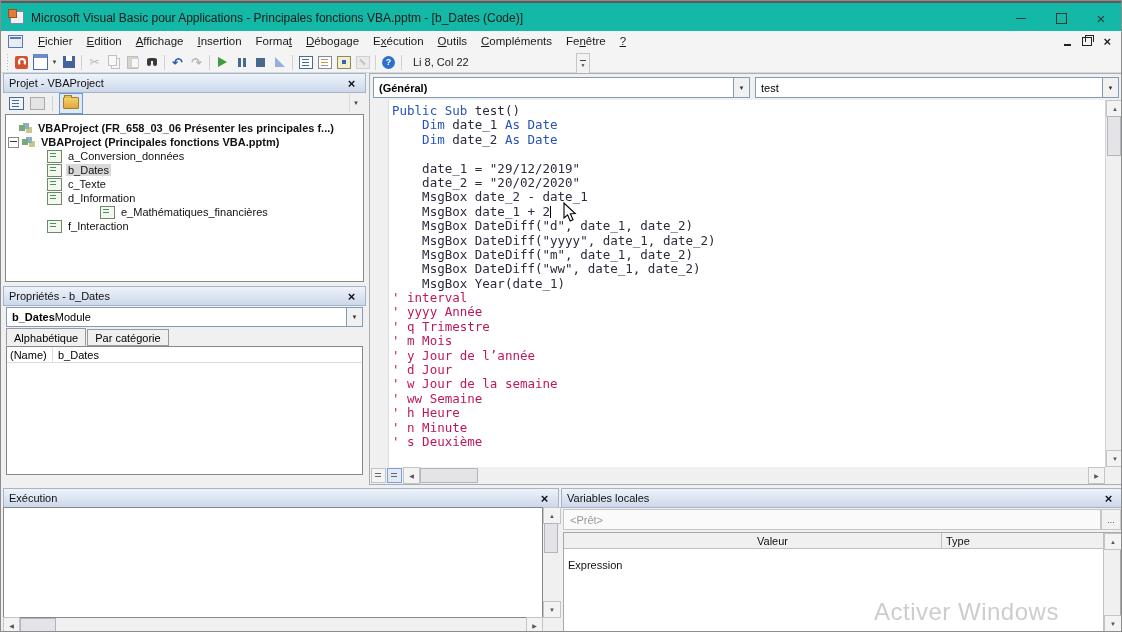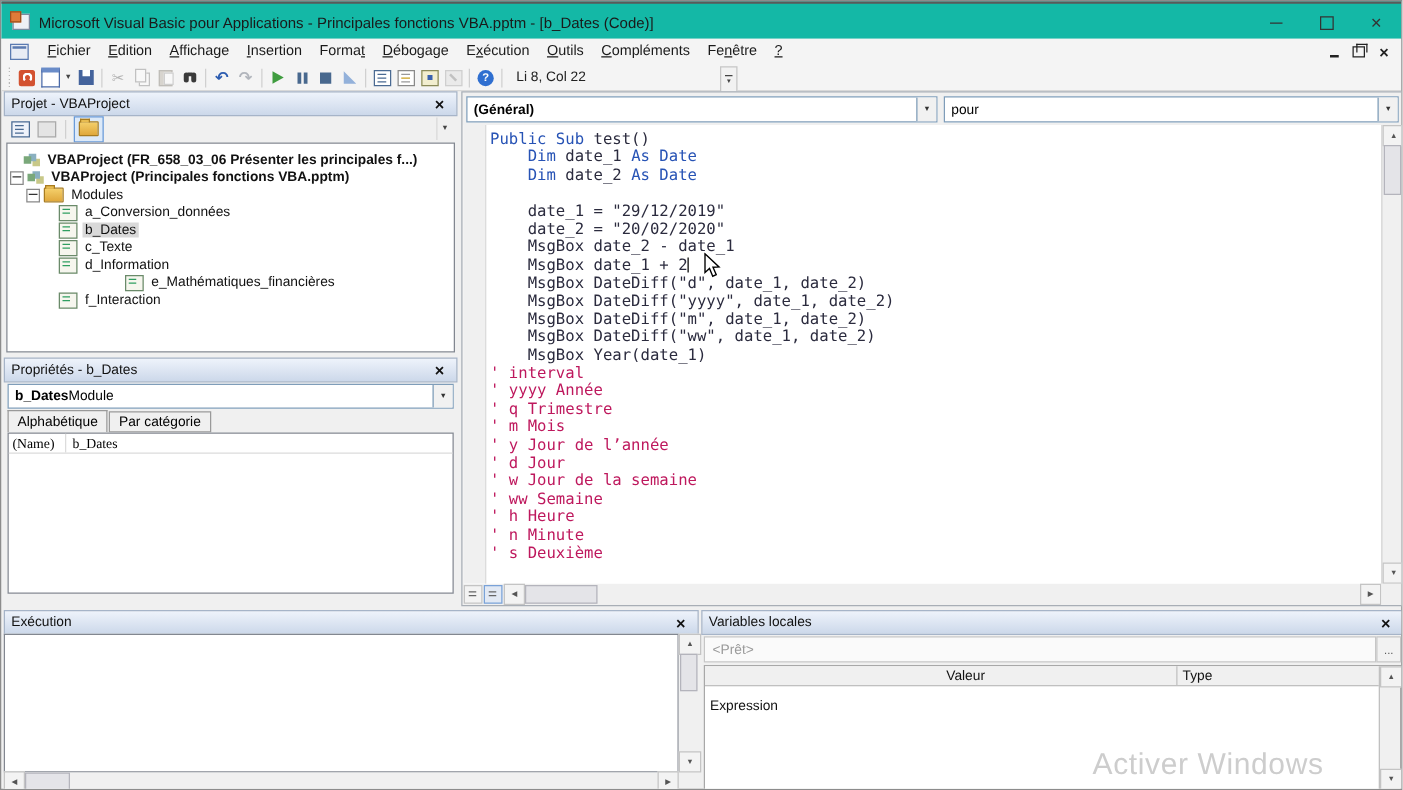--- a/index.html
+++ b/index.html
@@ -93,21 +93,21 @@
   .module-icon{width:13px;height:11px;background:#f6f6ee;border:1px solid #6a8a6a;position:relative;margin-right:4px;flex:none;}
   .module-icon::before{content:"";position:absolute;left:2px;top:2px;width:6px;height:1px;background:#2f9e60;box-shadow:0 3px 0 #2f9e60;}
 
   
   .props-panel{left:2px;top:285px;width:363px;height:192px;}
   .props-combo{position:absolute;left:3px;top:21px;right:3px;height:18px;background:#fff;border:1px solid #7f9db9;font-size:11px;display:flex;align-items:center;padding-left:5px;}
   .combo-arrow{margin-left:auto;width:15px;height:100%;background:#f1f1f1;border-left:1px solid #7f9db9;display:flex;align-items:center;justify-content:center;font-size:6px;color:#333;}
   .props-tabs{position:absolute;left:3px;top:42px;height:18px;display:flex;font-size:11px;align-items:flex-end;}
   .ptab{padding:2px 7px 1px;border:1px solid #9a9a9a;background:#f0f0f0;margin-right:1px;white-space:nowrap;}
   .ptab.active{border-bottom-color:#f0f0f0;padding-top:3px;}
-  .props-grid{position:absolute;left:3px;top:60px;right:3px;bottom:3px;background:#fff;border:1px solid #828790;font-size:11px;font-family:Liberation Serif, serif;}
+  .props-grid{position:absolute;left:3px;top:60px;right:3px;bottom:3px;background:#fff;border:1px solid #828790;font-size:11px;}
   .prow{height:15px;display:flex;align-items:center;border-bottom:1px solid #dcdcdc;}
   .pname{width:42px;align-self:stretch;display:flex;align-items:center;border-right:1px solid #dcdcdc;padding-left:3px;flex:none;}
   .pval{padding-left:5px;}
 
   
   .code-window{left:368px;top:72px;width:754px;height:412px;background:#f0f0f0;border:1px solid #a8aeb6;}
   .combo{position:absolute;top:3px;height:19px;background:#fff;border:1px solid #7f9db9;font-size:11px;display:flex;align-items:center;padding-left:5px;}
   .combo-general{left:3px;width:370px;font-weight:bold;}
   .combo-proc{left:385px;width:357px;}
   .code-area{position:absolute;left:1px;top:26px;right:17px;bottom:17px;background:#fff;overflow:hidden;}
@@ -242,25 +242,20 @@
     <div class="tree-box" id="project-tree">
         <div class="tree-row bold" style="padding-left: 13px;">
           <span class="proj-icon" style="margin-right: 4px;"></span>
           <span class="tree-label">VBAProject (FR_658_03_06 Présenter les principales f...)</span>
         </div>
         <div class="tree-row bold" style="padding-left: 0px;">
           <span class="expander"></span>
           <span class="proj-icon" style="margin-right: 4px;"></span>
           <span class="tree-label">VBAProject (Principales fonctions VBA.pptm)</span>
         </div>
-        <div class="tree-row" style="padding-left: 13px;">
-          <span class="expander"></span>
-          <span class="folder-icon" style="margin-right: 4px;"></span>
-          <span class="tree-label">Modules</span>
-        </div>
         <div class="tree-row" style="padding-left: 41px;">
           <span class="module-icon" style="margin-right: 4px;"></span>
           <span class="tree-label">a_Conversion_données</span>
         </div>
         <div class="tree-row selected" style="padding-left: 41px;">
           <span class="module-icon" style="margin-right: 4px;"></span>
           <span class="tree-label">b_Dates</span>
         </div>
         <div class="tree-row" style="padding-left: 41px;">
           <span class="module-icon" style="margin-right: 4px;"></span>
@@ -302,21 +297,21 @@
       </div>
     </div>
   </div>
 
   <div class="abs code-window">
     <div class="combo combo-general">
       <span>(Général)</span>
       <span class="combo-arrow">▼</span>
     </div>
     <div class="combo combo-proc">
-      <span>pour</span>
+      <span>test</span>
       <span class="combo-arrow">▼</span>
     </div>
     <div class="code-area">
       <div class="code-margin"></div>
       <div class="code-text" id="code-text"><div class="code-line" style="height: 14.4px;"><span class="kw">Public Sub </span><span class="pl">test()</span></div><div class="code-line" style="height: 14.4px;"><span class="pl">    </span><span class="kw">Dim</span><span class="pl"> date_1 </span><span class="kw">As Date</span></div><div class="code-line" style="height: 14.4px;"><span class="pl">    </span><span class="kw">Dim</span><span class="pl"> date_2 </span><span class="kw">As Date</span></div><div class="code-line" style="height: 14.4px;"></div><div class="code-line" style="height: 14.4px;"><span class="pl">    date_1 = "29/12/2019"</span></div><div class="code-line" style="height: 14.4px;"><span class="pl">    date_2 = "20/02/2020"</span></div><div class="code-line" style="height: 14.4px;"><span class="pl">    MsgBox date_2 - date_1</span></div><div class="code-line" style="height: 14.4px;"><span class="pl">    MsgBox date_1 + 2</span><span class="caret"></span></div><div class="code-line" style="height: 14.4px;"><span class="pl">    MsgBox DateDiff("d", date_1, date_2)</span></div><div class="code-line" style="height: 14.4px;"><span class="pl">    MsgBox DateDiff("yyyy", date_1, date_2)</span></div><div class="code-line" style="height: 14.4px;"><span class="pl">    MsgBox DateDiff("m", date_1, date_2)</span></div><div class="code-line" style="height: 14.4px;"><span class="pl">    MsgBox DateDiff("ww", date_1, date_2)</span></div><div class="code-line" style="height: 14.4px;"><span class="pl">    MsgBox Year(date_1)</span></div><div class="code-line" style="height: 14.4px;"><span class="cm">' interval</span></div><div class="code-line" style="height: 14.4px;"><span class="cm">' yyyy Année</span></div><div class="code-line" style="height: 14.4px;"><span class="cm">' q Trimestre</span></div><div class="code-line" style="height: 14.4px;"><span class="cm">' m Mois</span></div><div class="code-line" style="height: 14.4px;"><span class="cm">' y Jour de l’année</span></div><div class="code-line" style="height: 14.4px;"><span class="cm">' d Jour</span></div><div class="code-line" style="height: 14.4px;"><span class="cm">' w Jour de la semaine</span></div><div class="code-line" style="height: 14.4px;"><span class="cm">' ww Semaine</span></div><div class="code-line" style="height: 14.4px;"><span class="cm">' h Heure</span></div><div class="code-line" style="height: 14.4px;"><span class="cm">' n Minute</span></div><div class="code-line" style="height: 14.4px;"><span class="cm">' s Deuxième</span></div></div>
     </div>
     <div class="sb-v">
       <span class="sb-btn up">▲</span>
       <span class="sb-thumb-v"></span>
       <span class="sb-btn down">▼</span>

